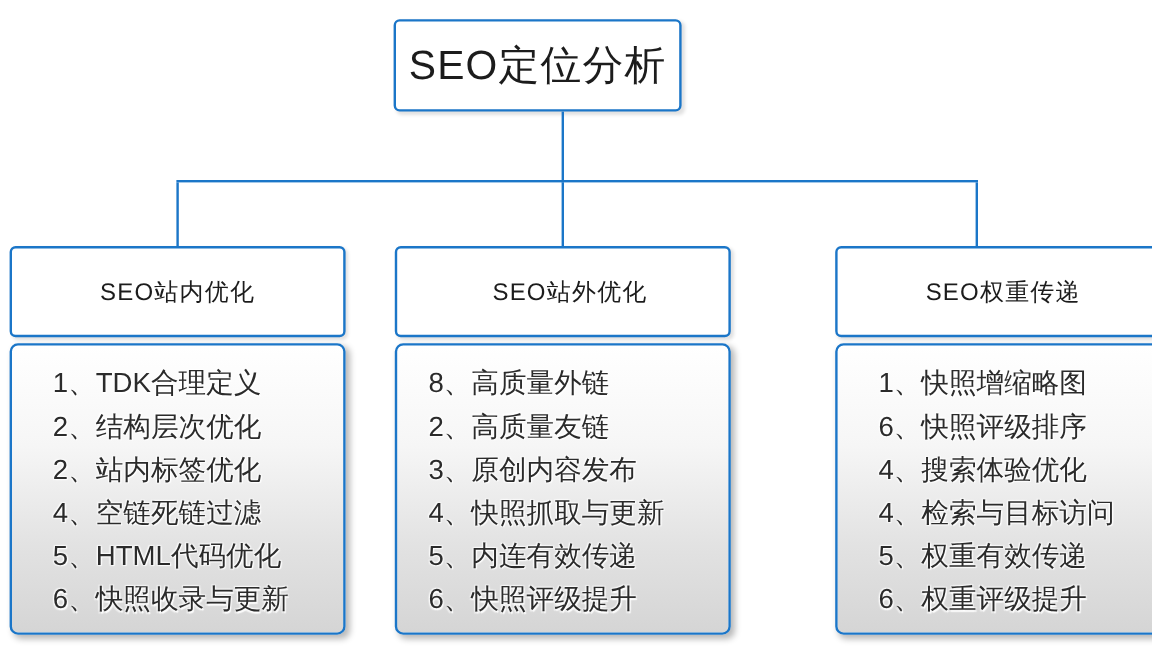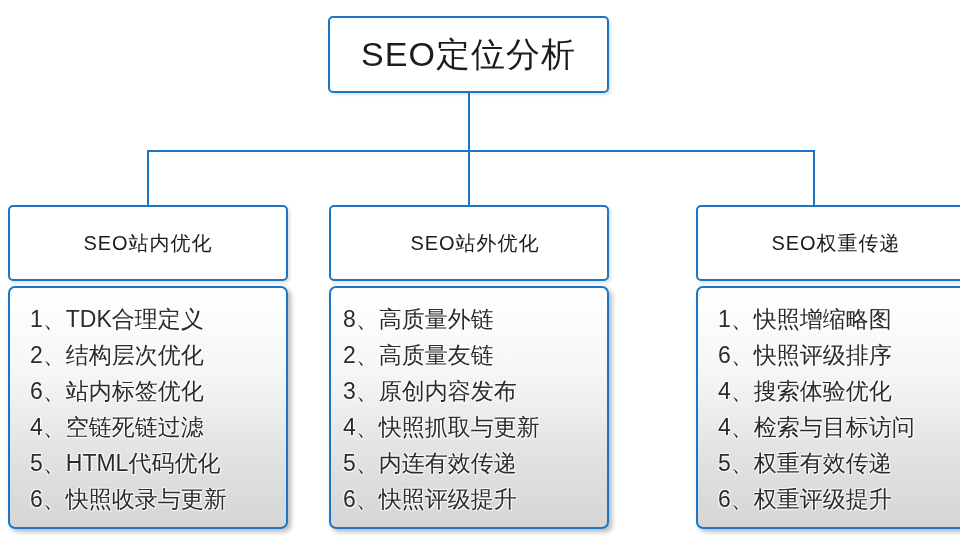--- a/index.html
+++ b/index.html
@@ -19,21 +19,21 @@
     background:#ffffff;
     border:2px solid var(--accent);
     border-radius:5px;
     display:flex;
     align-items:center;
     justify-content:center;
     color:#1c1c1c;
     box-shadow:2px 2px 3px rgba(0,0,0,0.12);
   }
   .root-node{
-    left:328px;top:16px;width:281px;height:77px;
+    left:328px;top:16px;width:240px;height:77px;
     font-size:34px;
     letter-spacing:1px;
   }
   .branch-header{
     top:205px;width:280px;height:76px;
     font-size:20px;
     letter-spacing:1px;
   }
   .branch-list{
     position:absolute;
@@ -44,20 +44,21 @@
     box-shadow:3px 3px 5px rgba(0,0,0,0.28);
     padding:13px 10px 0 20px;
   }
   .branch-list ul{list-style:none;}
   .branch-list li{
     font-size:23px;
     line-height:36px;
     color:var(--ink);
     white-space:nowrap;
     text-shadow:1px 1px 1px #ffffff,-1px -1px 1px rgba(255,255,255,0.75),1px -1px 1px rgba(255,255,255,0.6),-1px 1px 1px rgba(255,255,255,0.6);
+    margin-left:14px;
   }
   .col-0{left:8px;}
   .col-1{left:329px;padding-left:12px;}
   .col-2{left:696px;}
   .connector{
     position:absolute;
     background:var(--accent);
   }
   .stem-root   {left:468px;top:93px;width:2px;height:59px;}
   .rail        {left:147px;top:150px;width:668px;height:2px;}
@@ -78,21 +79,21 @@
 <div class="connector drop-center"></div>
 <div class="connector drop-right"></div>
 
 <div class="node branch-header col-0">
   <span>SEO站内优化</span>
 </div>
 <div class="branch-list col-0">
   <ul>
     <li>1、TDK合理定义</li>
     <li>2、结构层次优化</li>
-    <li>6、站内标签优化</li>
+    <li>2、站内标签优化</li>
     <li>4、空链死链过滤</li>
     <li>5、HTML代码优化</li>
     <li>6、快照收录与更新</li>
   </ul>
 </div>
 
 <div class="node branch-header col-1">
   <span>SEO站外优化</span>
 </div>
 <div class="branch-list col-1">

